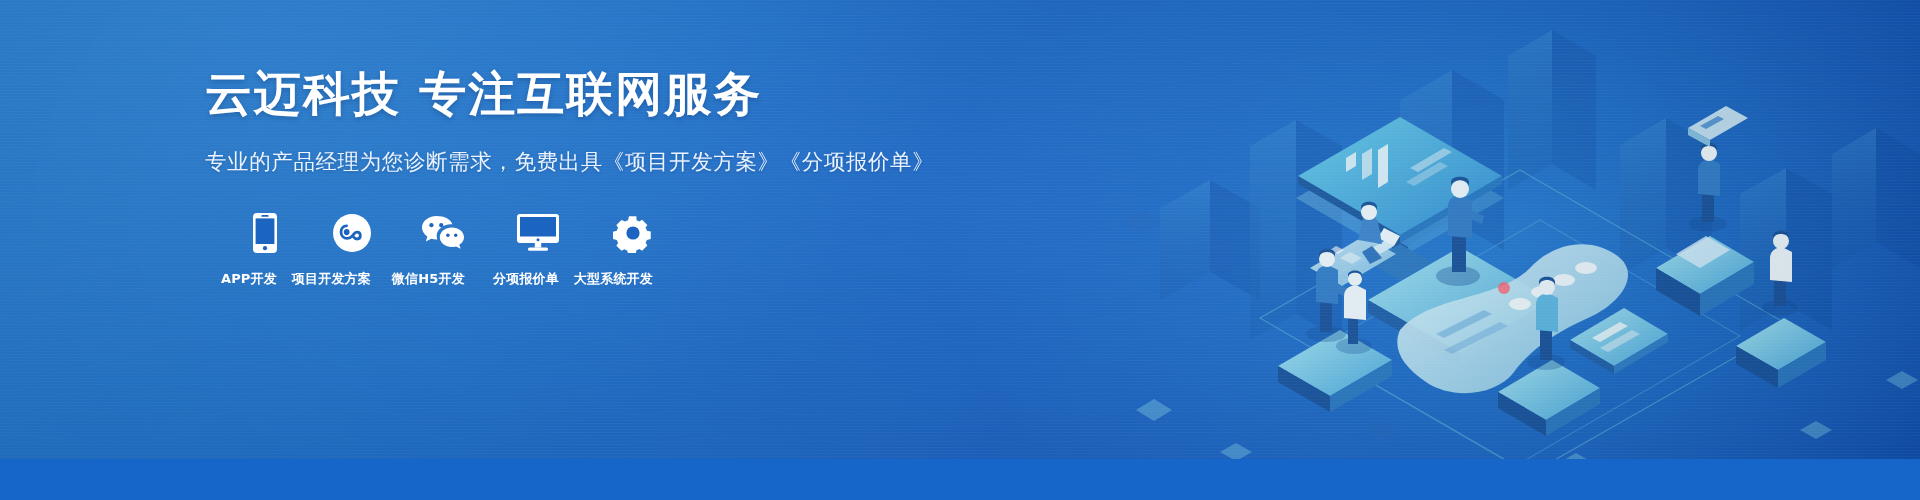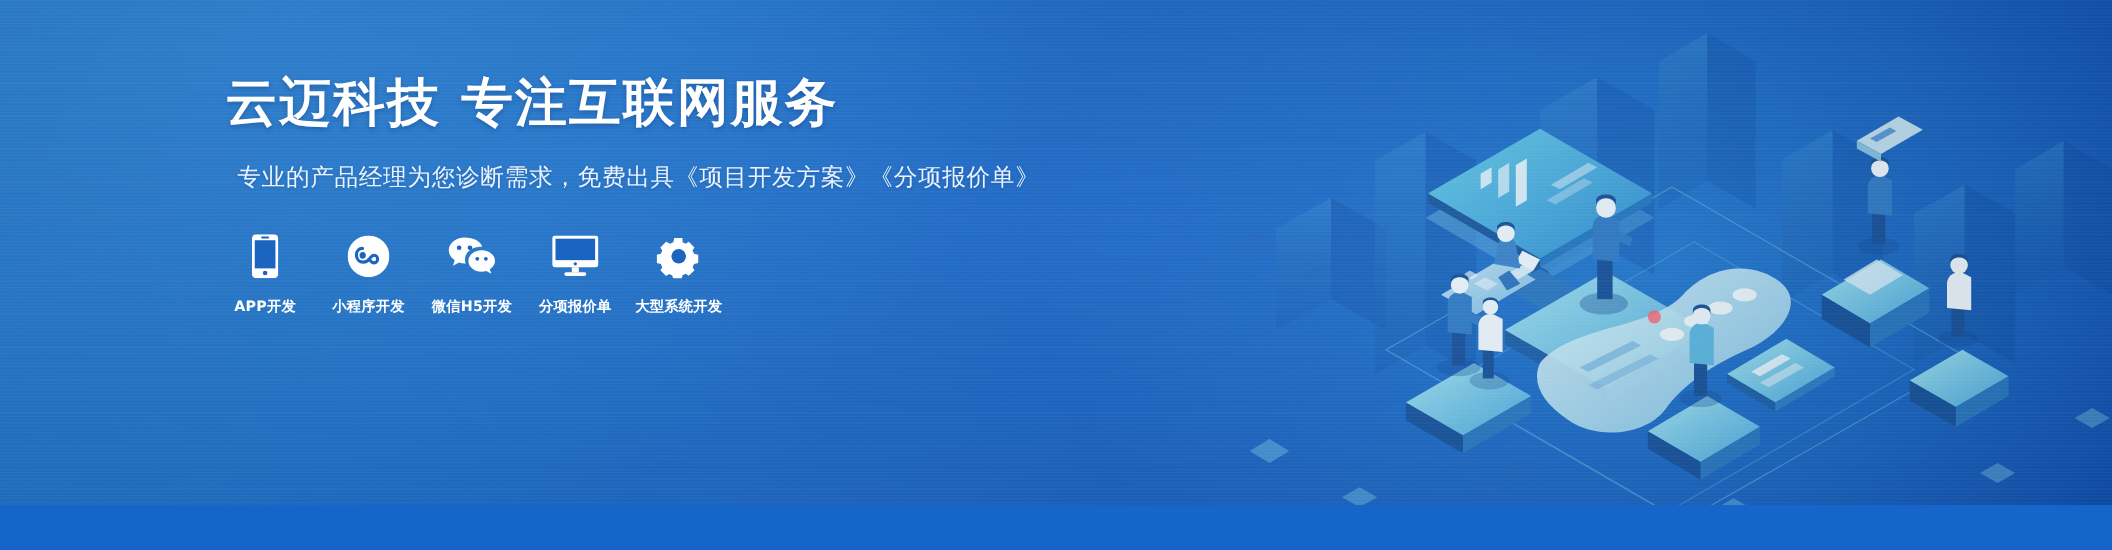--- a/index.html
+++ b/index.html
@@ -57,36 +57,35 @@
     text-shadow:0 2px 5px rgba(0,30,80,.28);
   }
   .subtitle {
     margin-top:22px;
     font-family:"DejaVu Sans","Liberation Sans",sans-serif;
     font-size:21.5px;
     color:#eaf3ff;
     line-height:1.78;
     letter-spacing:.6px;
     white-space:nowrap;
-    text-align:right;
   }
   .subtitle div { text-shadow:0 1px 3px rgba(0,30,80,.22); }
 
   
   .services {
     margin-top:30px;
     display:flex;
     align-items:flex-end;
     gap:22px;
   }
   .service {
     width:72px;
     display:flex;
     flex-direction:column;
-    align-items:center;
+    align-items:flex-end;
     cursor:pointer;
   }
   .service .ico {
     height:42px;
     display:flex;
     align-items:center;
     justify-content:center;
   }
   .service .ico svg { display:block; fill:#ffffff; }
   .service .lbl {
@@ -333,21 +332,21 @@
       </div>
 
       <div class="service">
         <span class="ico">
           <svg width="38" height="38" viewBox="0 0 38 38">
             <circle cx="19" cy="19" r="19"></circle>
             <path d="M13.6 11.8c-3.4 0-5.6 2.7-5.6 6.1 0 3.6 2.6 6.4 6.3 6.4 2.1 0 3.7-.9 5-2.4l1.6-1.9c1-1.2 2-1.9 3.3-1.9 1.9 0 3.1 1.5 3.1 3.4 0 2-1.3 3.5-3.2 3.5-1.5 0-2.6-.8-3.5-2" fill="none" stroke="#1b64c0" stroke-width="2.8" stroke-linecap="round"></path>
             <path d="M13.8 15c1.7 0 2.8 1.3 2.8 3.1 0 1.9-1.2 3.2-2.9 3.2-1.8 0-2.9-1.4-2.9-3.2 0-1.8 1.2-3.1 3-3.1z" fill="#1b64c0"></path>
           </svg>
         </span>
-        <span class="lbl">小程序开发</span>
+        <span class="lbl">项目开发方案</span>
       </div>
 
       <div class="service">
         <span class="ico">
           <svg width="44" height="36" viewBox="0 0 44 36">
             <path d="M15.4 1C7.5 1 1 6.2 1 12.6c0 3.6 2.1 6.8 5.4 8.9l-1.6 5 5.5-2.8c1.6.5 3.3.8 5.1.8h.9c-.4-1.1-.6-2.3-.6-3.5 0-6.5 6.3-11.7 14.1-11.7.5 0 1 0 1.5.1C30.1 4.4 23.4 1 15.4 1z"></path>
             <circle cx="10.4" cy="10.2" r="2.1" fill="#1b64c0"></circle>
             <circle cx="20.2" cy="10.2" r="2.1" fill="#1b64c0"></circle>
             <path d="M43 22.2c0-5.4-5.4-9.7-12.1-9.7S18.8 16.8 18.8 22.2c0 5.4 5.4 9.8 12.1 9.8 1.4 0 2.8-.2 4.1-.6l4.6 2.4-1.3-4.1c2.9-1.8 4.7-4.5 4.7-7.5z"></path>
             <circle cx="26.9" cy="20.3" r="1.7" fill="#1b64c0"></circle>

